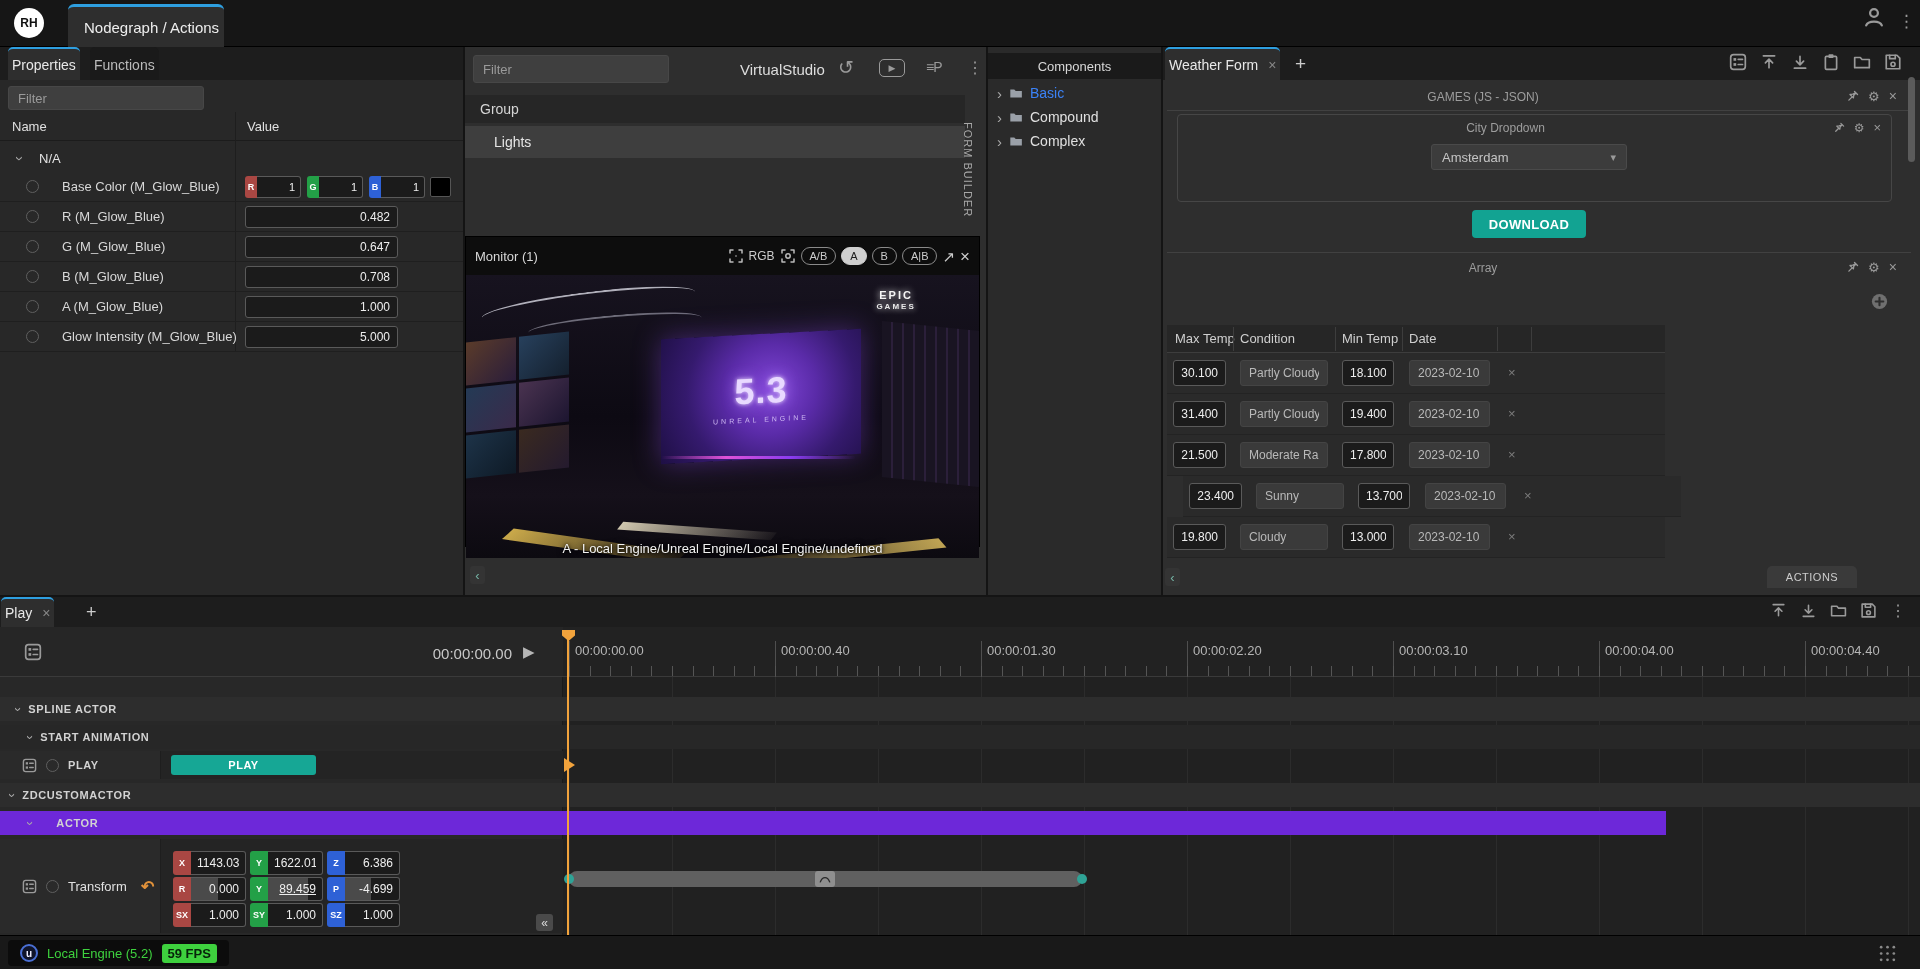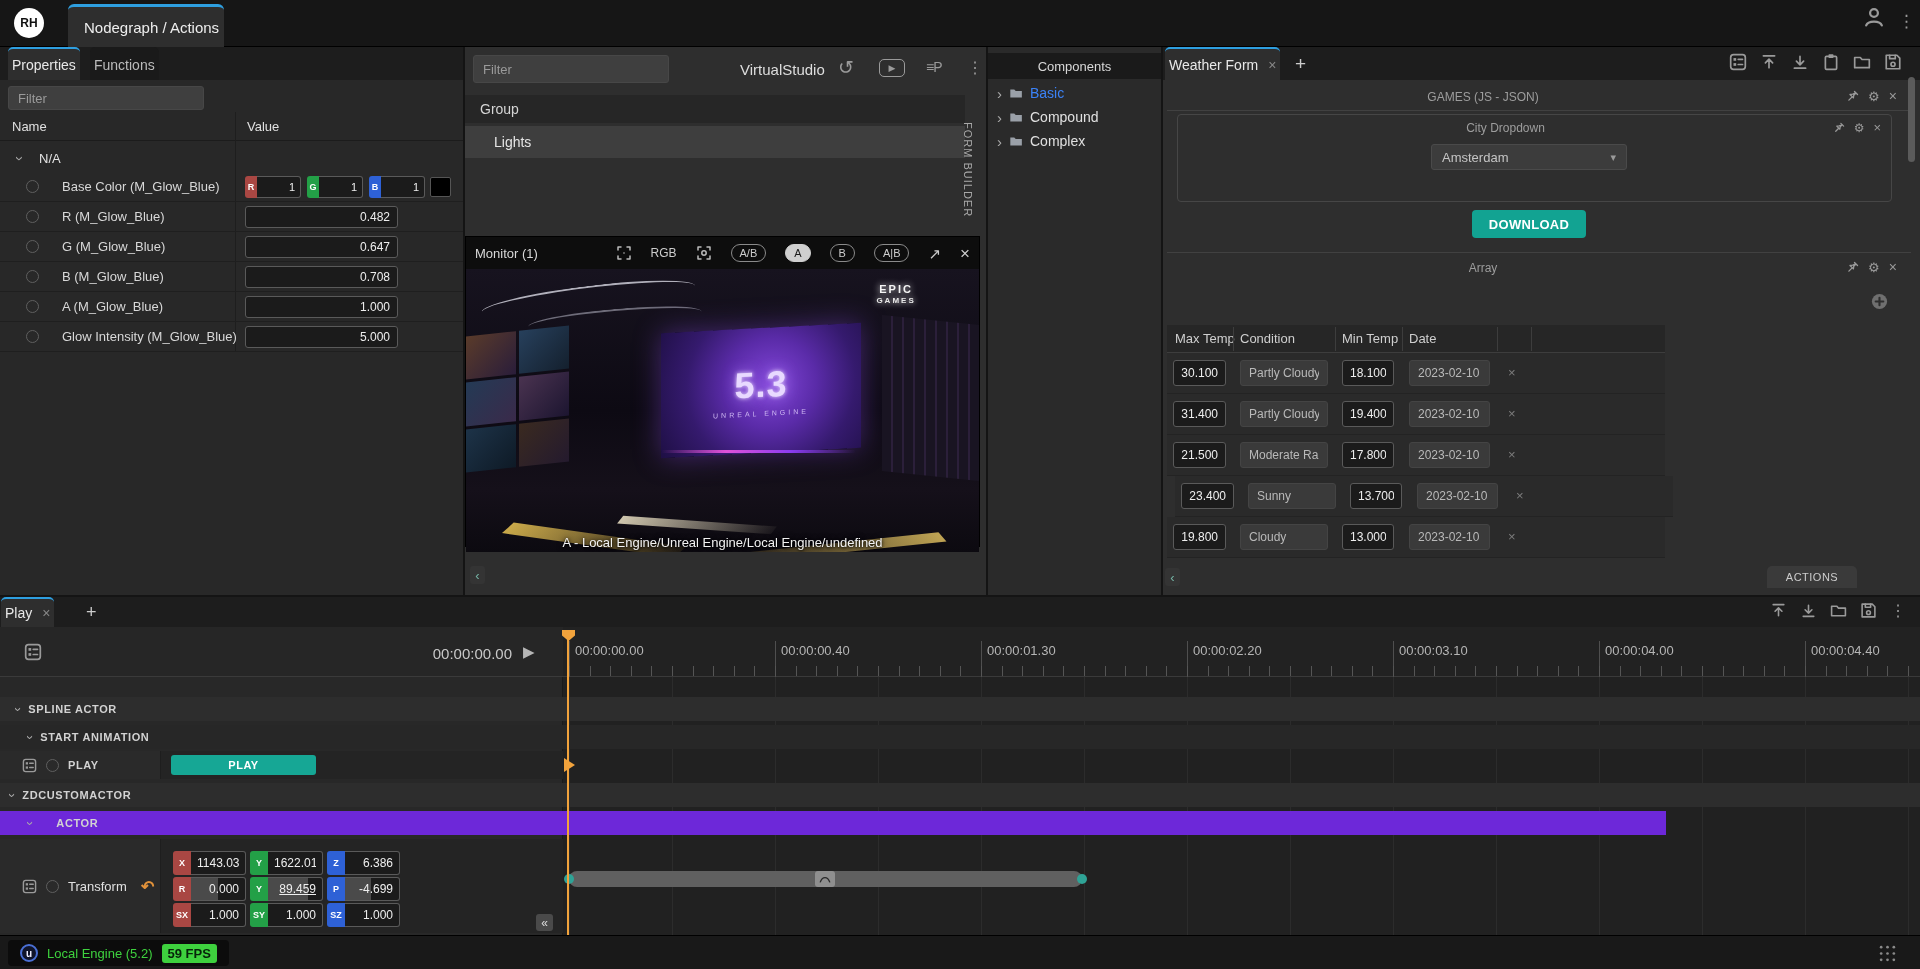--- a/index.html
+++ b/index.html
@@ -160,21 +160,21 @@
     <div class="abs flex" style="left:0;top:48px;width:500px;height:28px;background:#262626;padding-left:15px">
       <span style="font-size:14px;color:#d5d5d5">Group</span>
     </div>
     <div class="abs flex" style="left:0;top:79px;width:500px;height:32px;background:#3e3e3e;padding-left:29px">
       <span style="font-size:14px;color:#e5e5e5">Lights</span>
     </div>
 
     <div class="abs" style="left:497px;top:75px;writing-mode:vertical-rl;font-size:11px;letter-spacing:1px;color:#a8a8a8"><span>FORM BUILDER</span></div>
 
     <div class="abs" style="left:0;top:189px;width:515px;height:311px;background:#0d0d0d;border:1px solid #000">
-      <div class="flex" style="height:32px;padding:0 9px;gap:19px">
+      <div class="flex" style="height:38px;padding:0 9px;gap:5px">
         <span style="font-size:13px;color:#d8d8d8">Monitor (1)</span>
         <span style="flex:1"></span>
         <svg width="16" height="16" viewBox="0 0 16 16">
             <g class="svgi" style="stroke:#bbb">
               <path d="M2 5V2h3M11 2h3v3M14 11v3h-3M5 14H2v-3"></path>
               <circle cx="8" cy="8" r="0.8" fill="#bbb" stroke="none"></circle>
             </g>
           </svg>
         <span style="font-size:12px;color:#ccc">RGB</span>
         <svg width="16" height="16" viewBox="0 0 16 16">
@@ -383,21 +383,21 @@
       </div>
 
       <div class="abs" style="left:0;top:110px;width:498px;height:41px;background:#2a2a2a;border-bottom:1px solid #232323">
         <input class="num-input wcell" style="left: 6px; top: 7px; width: 53px;" value="21.500">
         <input class="soft-input wcell" style="left: 73px; top: 7px; width: 88px;" value="Moderate Rain">
         <input class="num-input wcell" style="left: 175px; top: 7px; width: 52px;" value="17.800">
         <input class="soft-input wcell" style="left: 242px; top: 7px; width: 81px;" value="2023-02-10">
         <span class="abs xbtn" style="left:341px;top:12px">×</span>
       </div>
 
-      <div class="abs" style="left:8px;top:151px;width:498px;height:41px;background:#2a2a2a;border-bottom:1px solid #232323">
+      <div class="abs" style="left:16px;top:151px;width:498px;height:41px;background:#2a2a2a;border-bottom:1px solid #232323">
         <input class="num-input wcell" style="left: 6px; top: 7px; width: 53px;" value="23.400">
         <input class="soft-input wcell" style="left: 73px; top: 7px; width: 88px;" value="Sunny">
         <input class="num-input wcell" style="left: 175px; top: 7px; width: 52px;" value="13.700">
         <input class="soft-input wcell" style="left: 242px; top: 7px; width: 81px;" value="2023-02-10">
         <span class="abs xbtn" style="left:341px;top:12px">×</span>
       </div>
 
       <div class="abs" style="left:0;top:192px;width:498px;height:41px;background:#2a2a2a;border-bottom:1px solid #232323">
         <input class="num-input wcell" style="left: 6px; top: 7px; width: 53px;" value="19.800">
         <input class="soft-input wcell" style="left: 73px; top: 7px; width: 88px;" value="Cloudy">

